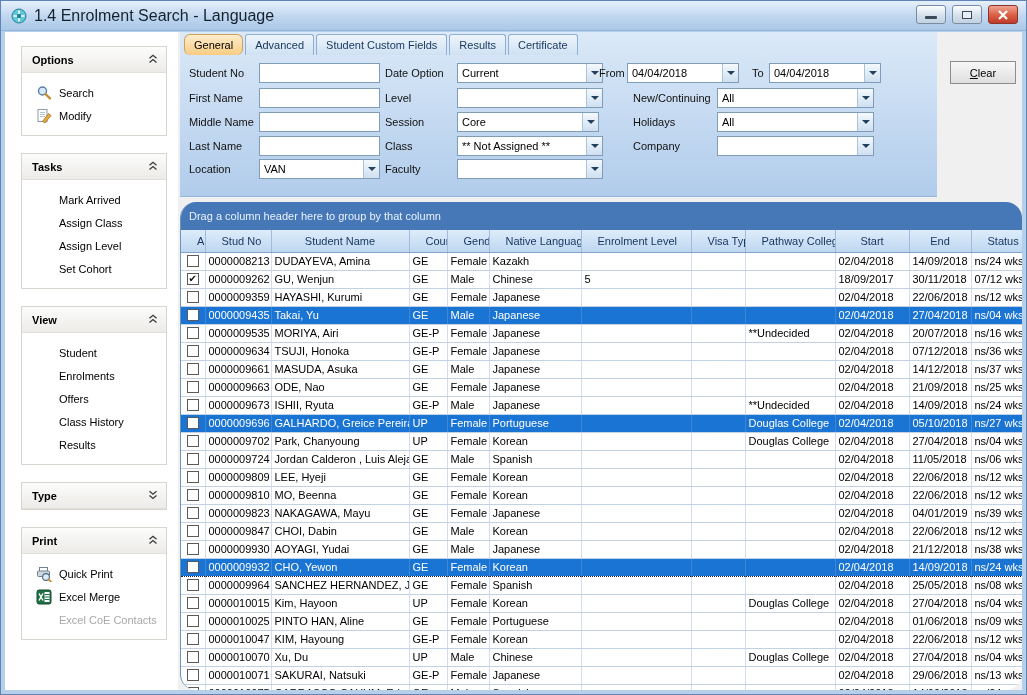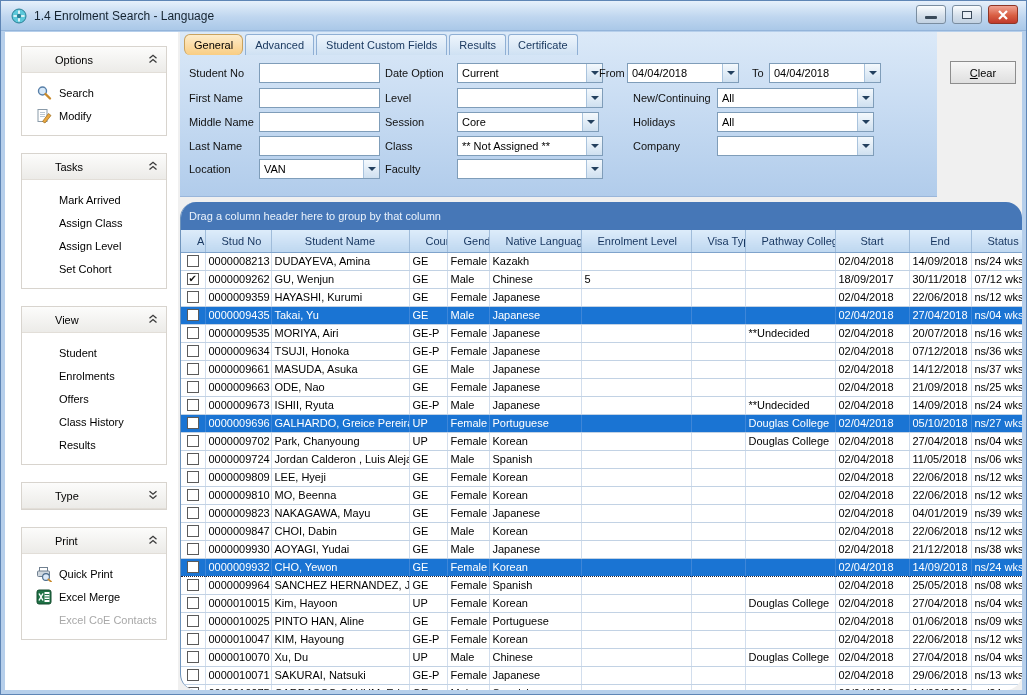--- a/index.html
+++ b/index.html
@@ -7,41 +7,41 @@
   body { font-family: "Liberation Sans", sans-serif; font-size: 11px; color:#000; }
 
   .window { position:relative; width:1027px; height:695px;
     background:#b6cfeb; border:1px solid #5e85b5; overflow:hidden; }
 
   
   .titlebar { position:absolute; left:0; top:0; right:0; height:30px;
     background:linear-gradient(#e6f0fb, #bfd6ef 55%, #aac8e8);
     border-bottom:1px solid #93b4da; display:flex; align-items:center; }
   .app-icon { margin-left:10px; width:16px; height:16px; }
-  .title-text { margin-left:7px; font-size:12px; color:#15232f; }
+  .title-text { margin-left:7px; font-size:16px; color:#15232f; }
   .win-buttons { position:absolute; right:8px; top:4px; display:flex; gap:6px; }
   .win-btn { width:30px; height:19px; border-radius:3px; border:1px solid #7a8da0;
     background:linear-gradient(#fbfdfe,#d3deea 60%,#c2d2e2); display:flex;
     align-items:center; justify-content:center; cursor:default; }
   .win-btn.close { background:linear-gradient(#f0a393,#d95f43 55%,#c0392b); border-color:#8e3526; }
   .glyph-min { width:12px; height:3px; background:#3a4a5a; border-radius:1px; margin-top:6px; }
   .glyph-max { width:10px; height:8px; border:1.5px solid #3a4a5a; background:#e8eef5; }
 
   
   .content { position:absolute; top:31px; left:4px; right:4px; bottom:4px; background:#f0f0f0; }
   .sidebar { position:absolute; left:0; top:0; bottom:0; width:173px; background:#ffffff; overflow:hidden; }
   .main { position:absolute; left:173px; top:0; right:0; bottom:0; background:#f0f0f0; }
 
   
   .panel { margin:0 0 17px 16px; width:146px; border:1px solid #d8d4ce; background:#fff; }
   .panel:first-child { margin-top:14px; }
   .panel-header { height:26px; background:linear-gradient(#fcfcfb,#ecebe8);
     border-bottom:1px solid #e2ded8; display:flex; align-items:center;
     padding:0 8px 0 10px; cursor:default; }
-  .panel-title { font-weight:normal; font-size:11px; flex:1;margin-left:23px; }
+  .panel-title { font-weight:bold; font-size:11px; flex:1; }
   .panel-items { padding:8px 0 8px 0; }
   .side-item { height:23px; display:flex; align-items:center; padding-left:14px; cursor:default; }
   .side-item .ico { width:16px; height:16px; margin-right:7px; flex:0 0 16px; }
   .side-item.noicon { padding-left:37px; }
   .side-item .lbl { font-size:11px; }
   .side-item.disabled .lbl { color:#a8a8a8; }
 
   
   .filter-panel { position:absolute; left:2px; top:0; width:757px; height:165px;
     background:linear-gradient(#dbe9f8, #b1cceb); border-bottom:1px solid #9ab6da; }

